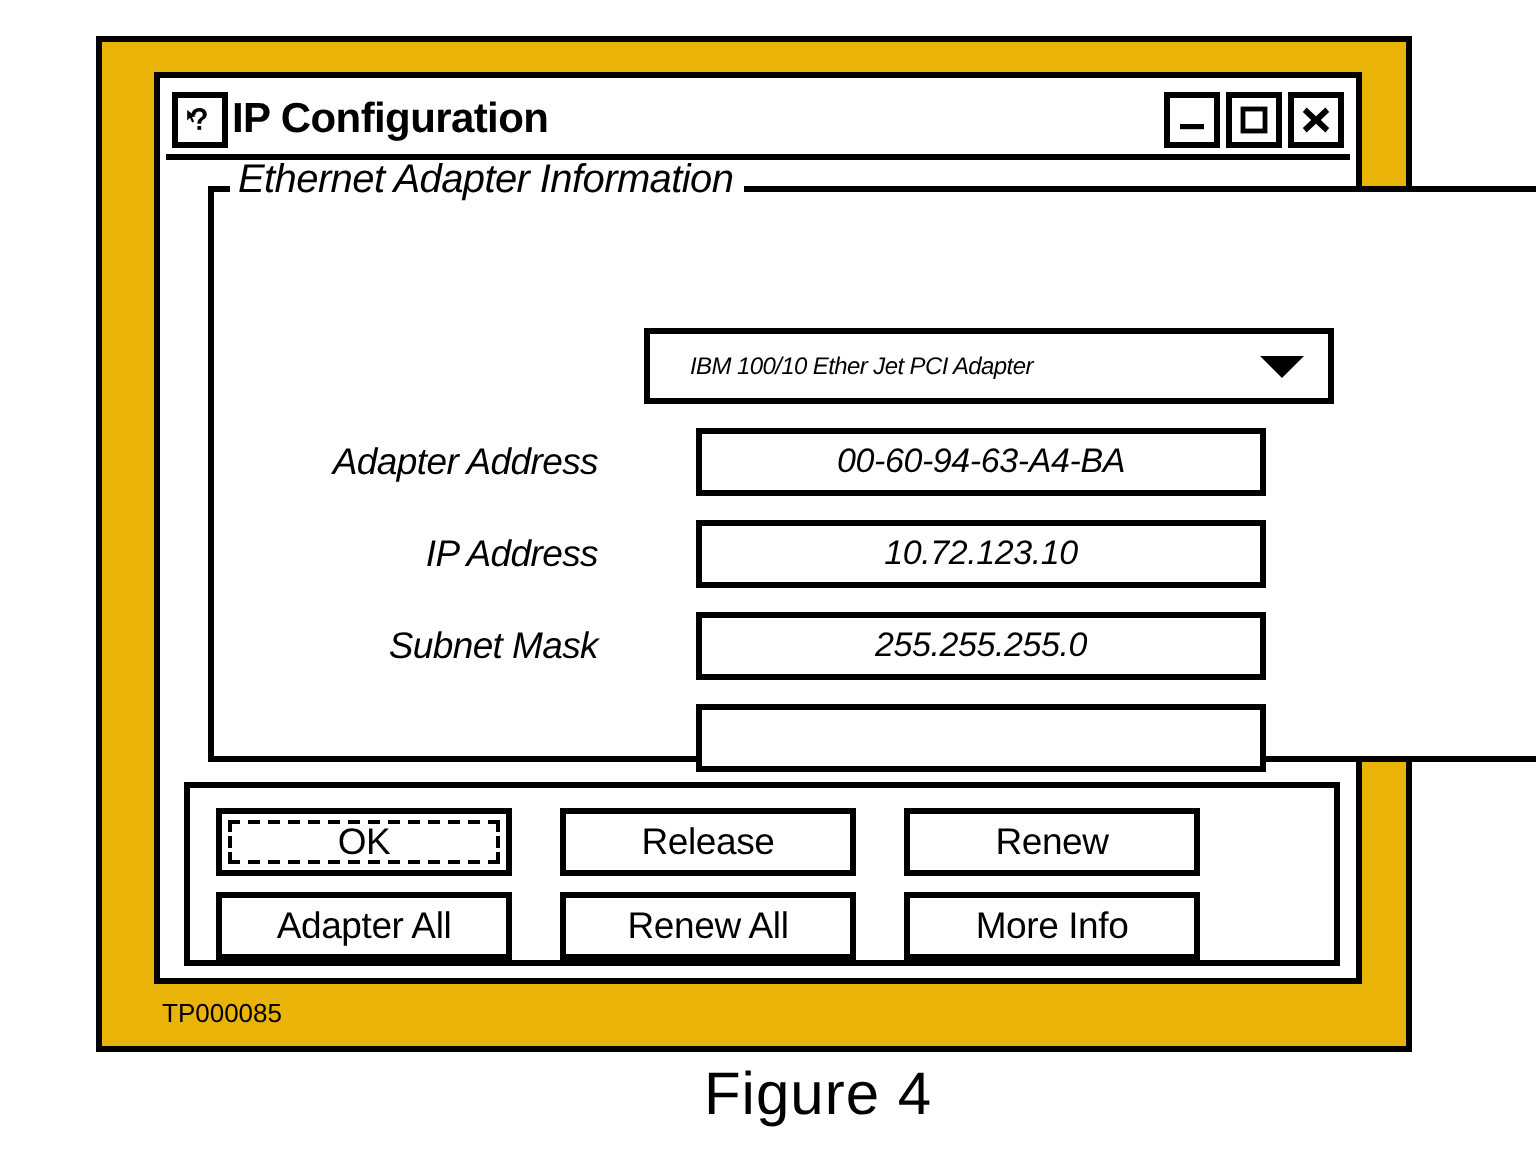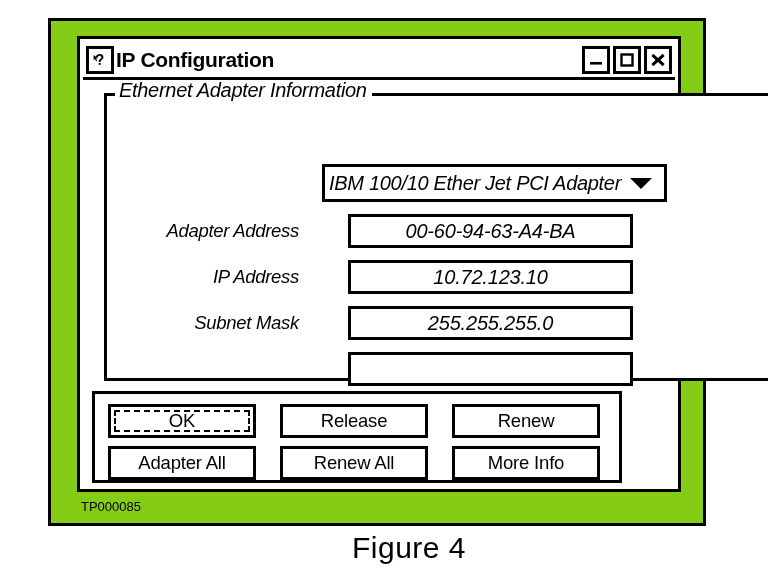--- a/index.html
+++ b/index.html
@@ -19,21 +19,21 @@
 
   
   #figure-frame {
     position: absolute;
     left: 48px;
     top: 18px;
     width: 658px;
     height: 508px;
     border: 3px solid #000;
     box-sizing: border-box;
-    background: #84cc16;
+    background: #eab308;
   }
 
   
   #dialog-window {
     position: absolute;
     left: 26px;
     top: 15px;
     width: 604px;
     height: 456px;
     border: 3px solid #000;
@@ -135,22 +135,22 @@
     width: 345px;
     height: 38px;
     border: 3px solid #000;
     box-sizing: border-box;
     background: #fff;
     display: flex;
     align-items: center;
   }
   #adapter-dropdown-value {
     flex: 1 1 auto;
-    font-size: 20px;
-    padding-left: 4px;
+    font-size: 12px;
+    padding-left: 20px;
     white-space: nowrap;
     letter-spacing: -0.3px;
   }
   #adapter-dropdown-arrow {
     flex: 0 0 auto;
     padding-right: 10px;
     display: flex;
     align-items: center;
   }
 
@@ -177,31 +177,31 @@
     width: 285px;
     height: 34px;
     border: 3px solid #000;
     box-sizing: border-box;
     background: #fff;
     display: flex;
     align-items: center;
     justify-content: center;
   }
   .field-value {
-    font-size: 20px;
+    font-size: 17px;
     white-space: nowrap;
     letter-spacing: -0.2px;
   }
 
   
   #button-panel {
     position: absolute;
     left: 12px;
     top: 352px;
-    width: 530px;
+    width: 578px;
     height: 92px;
     border: 3px solid #000;
     box-sizing: border-box;
     background: #fff;
   }
   .btn-row {
     position: absolute;
     left: 13px;
     height: 34px;
     display: flex;

